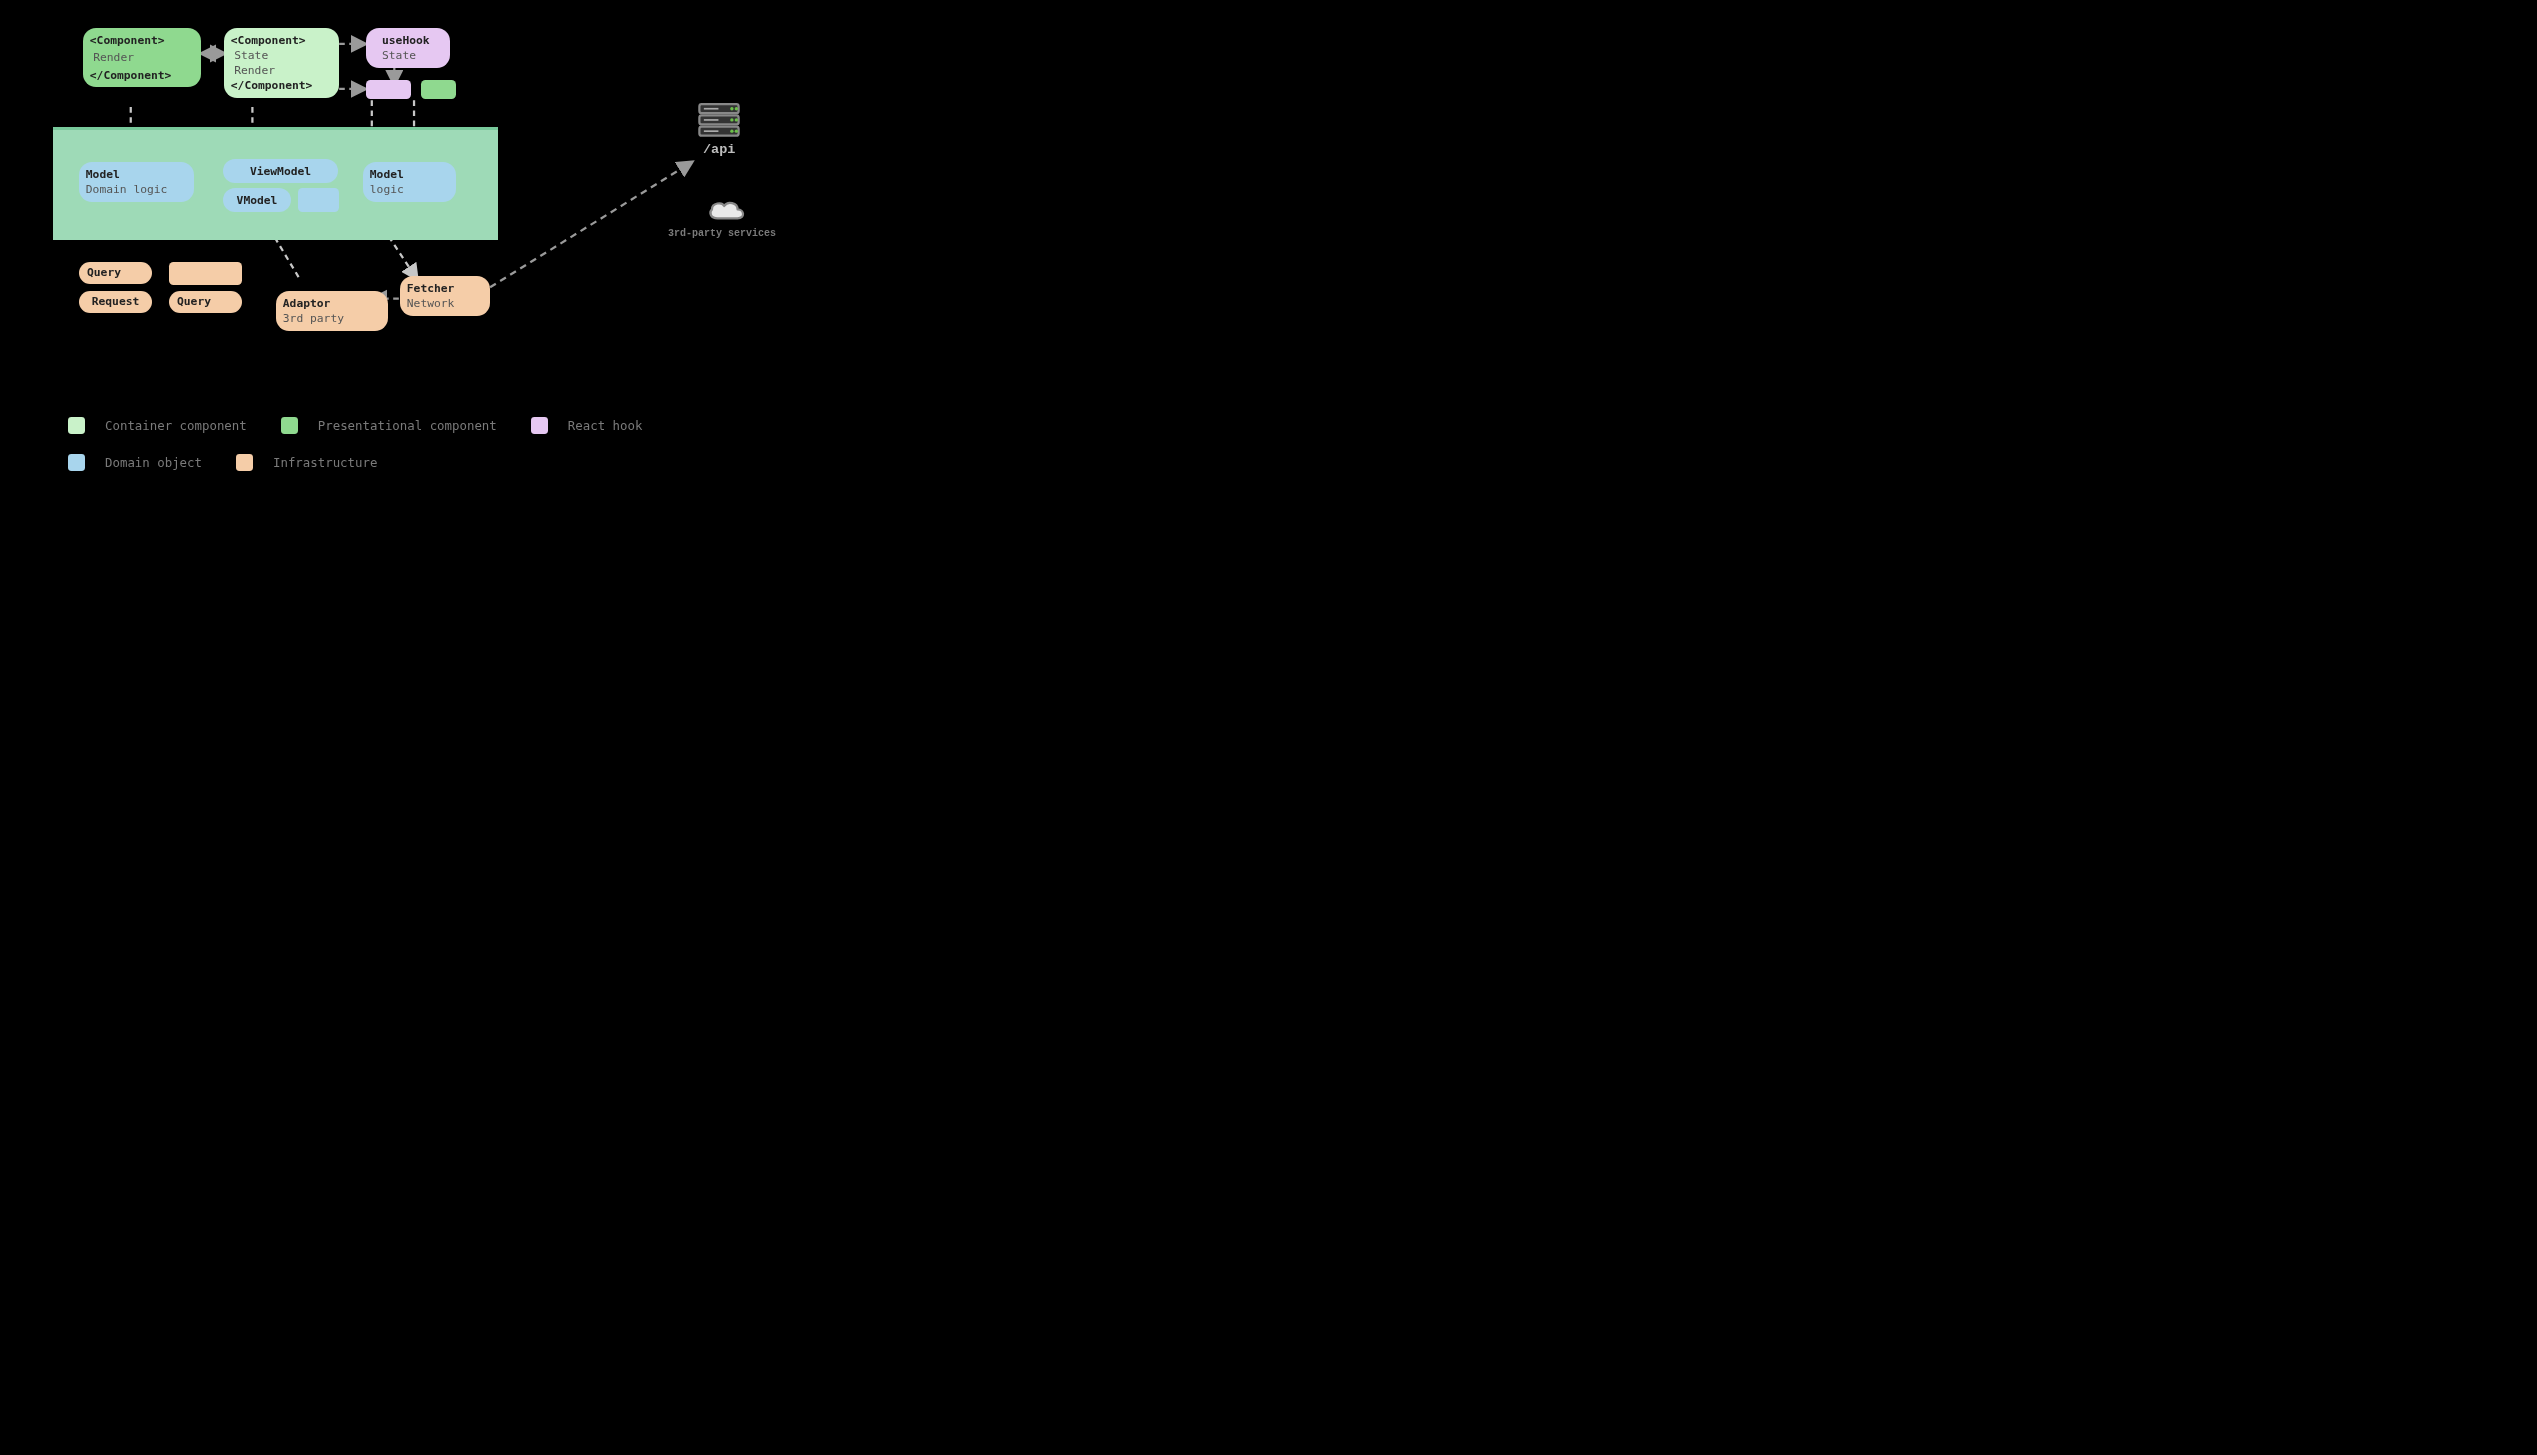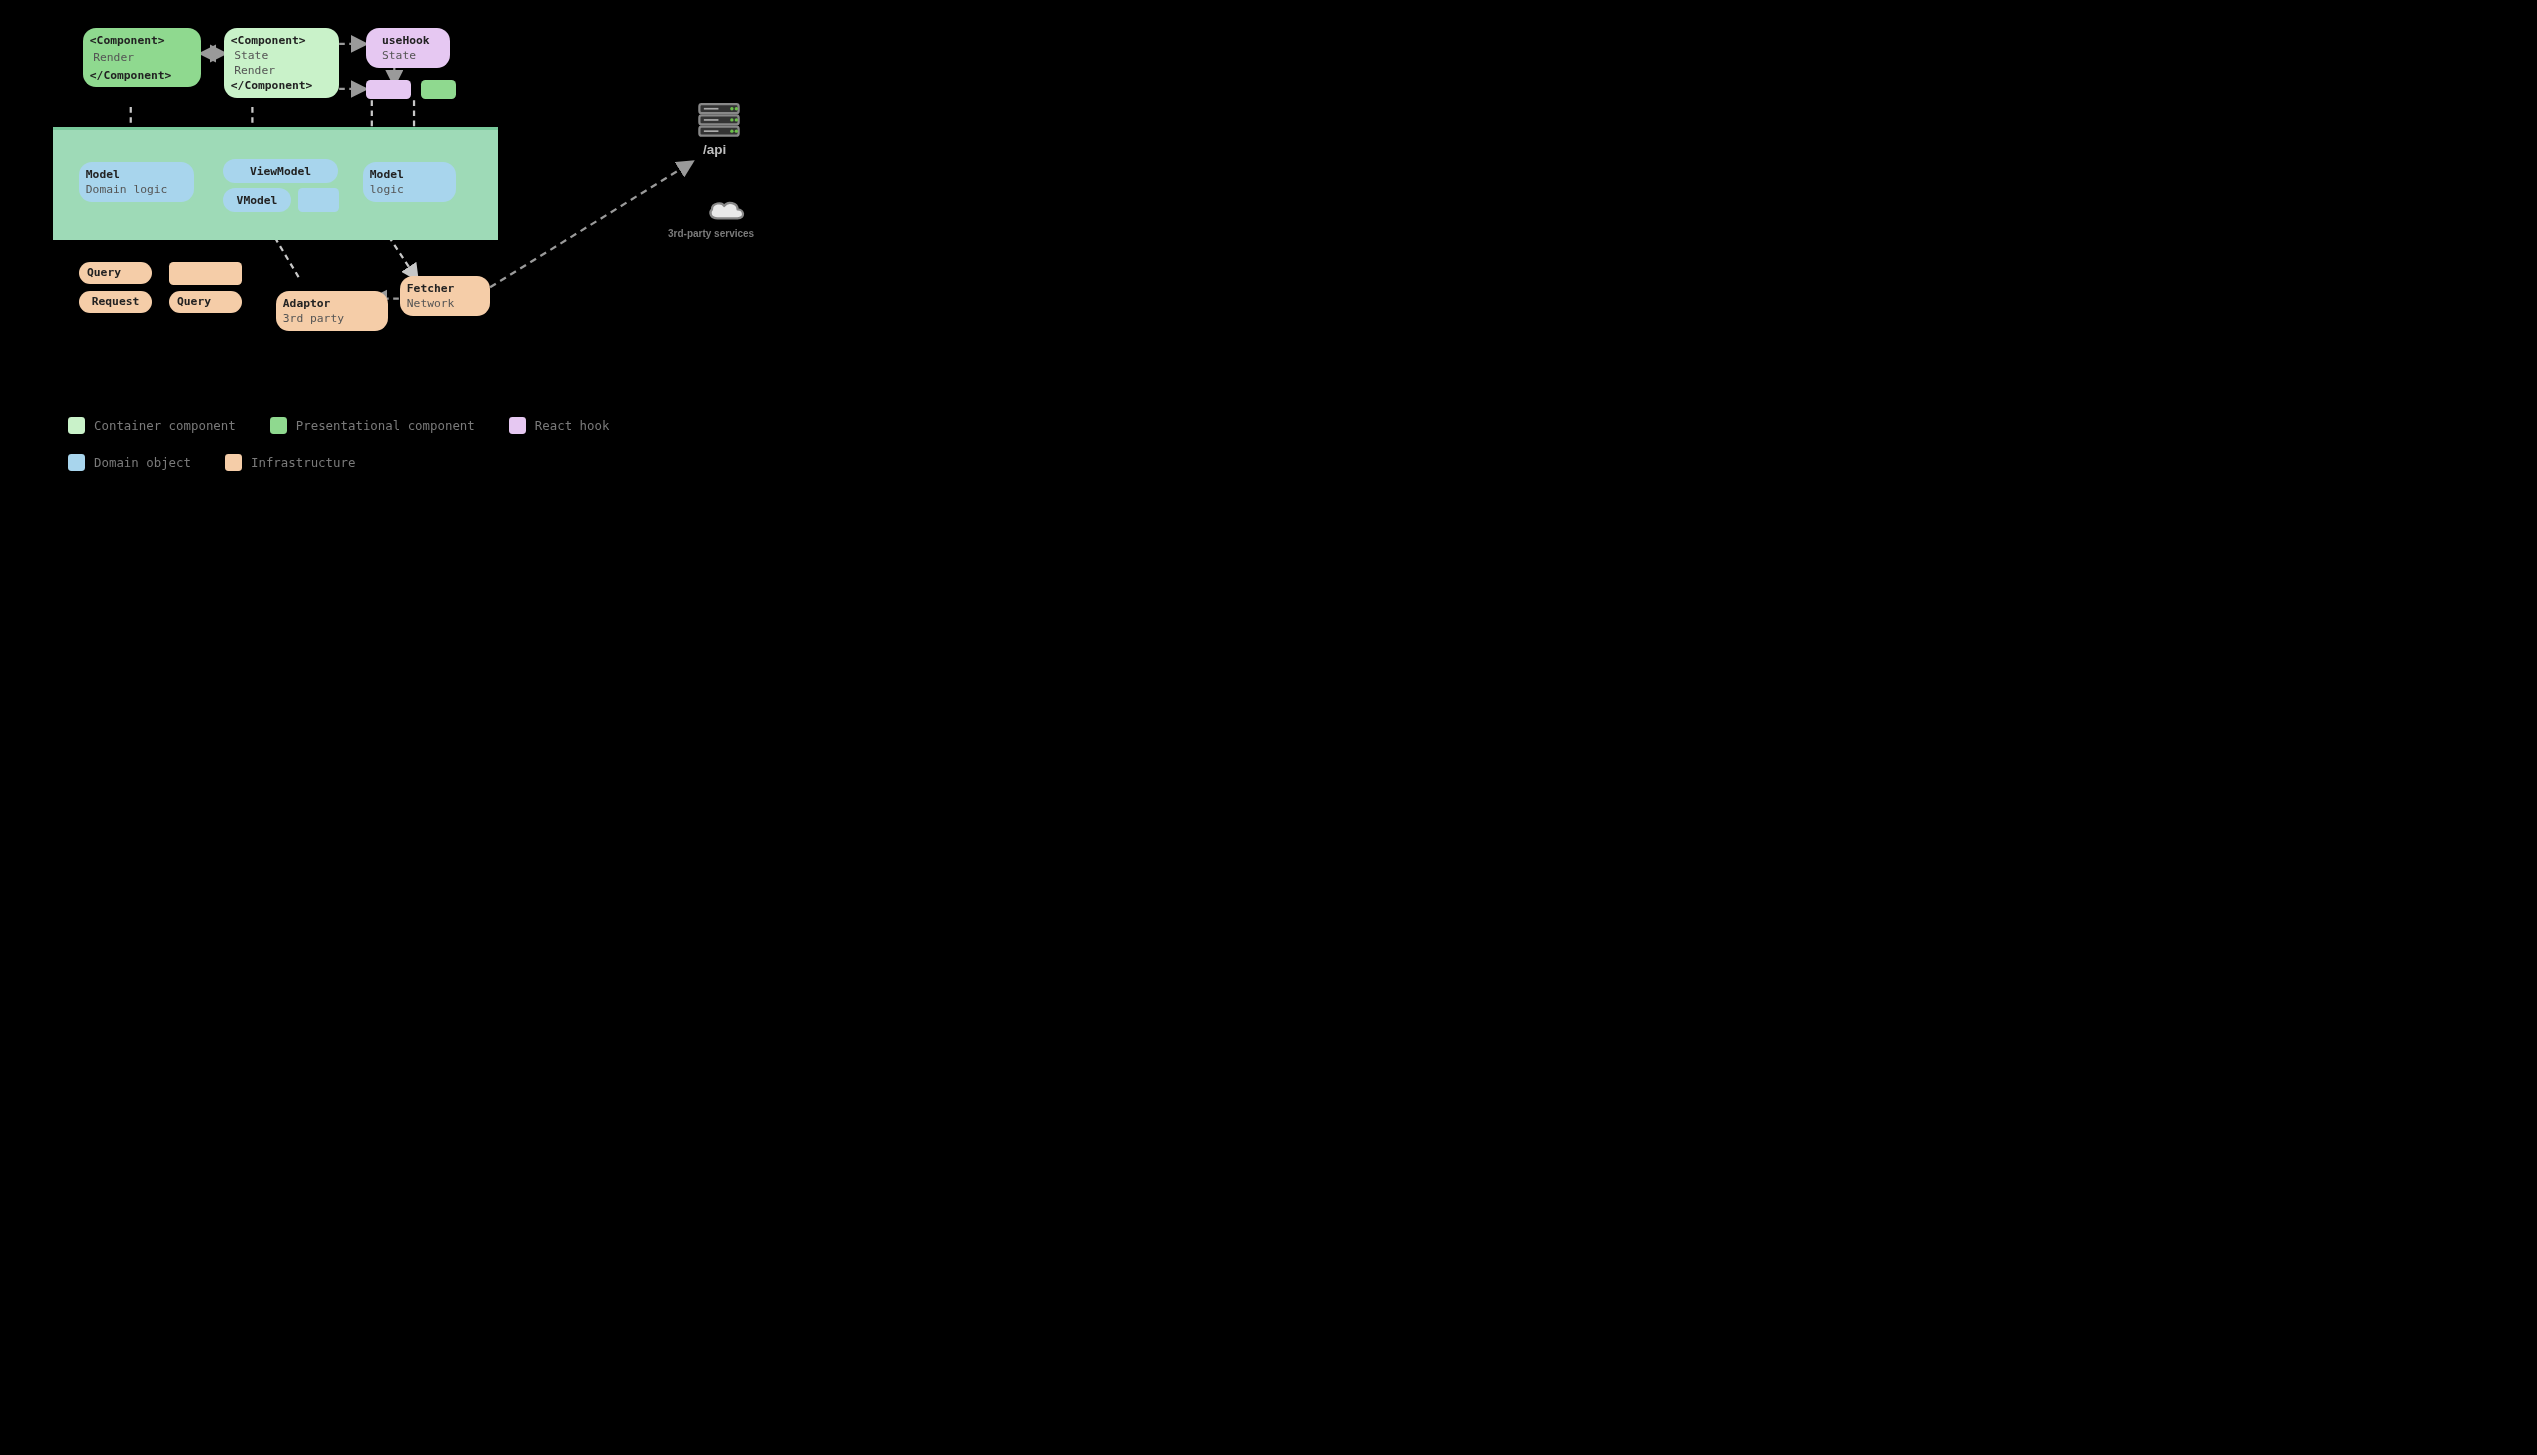--- a/index.html
+++ b/index.html
@@ -68,33 +68,33 @@
     position: absolute;
     display: flex;
     flex-wrap: wrap;
     column-gap: 34px;
     row-gap: 10px;
     align-items: center;
   }
   .legend-item {
     display: flex;
     align-items: center;
-    gap: 9px;
+    gap: 20px;
     font-size: 12.4px;
     color: var(--muted);
   }
   .swatch {
     width: 17px;
     height: 17px;
     border-radius: 3.4px;
   }
 
   .ext-label {
     position: absolute;
-    font-family: Liberation Sans, sans-serif;
+    font-family: Liberation Mono, monospace;
     color: var(--muted);
     font-weight: 600;
   }
 
   .server-icon {
     position: absolute;
   }
   .cloud-icon {
     position: absolute;
   }

